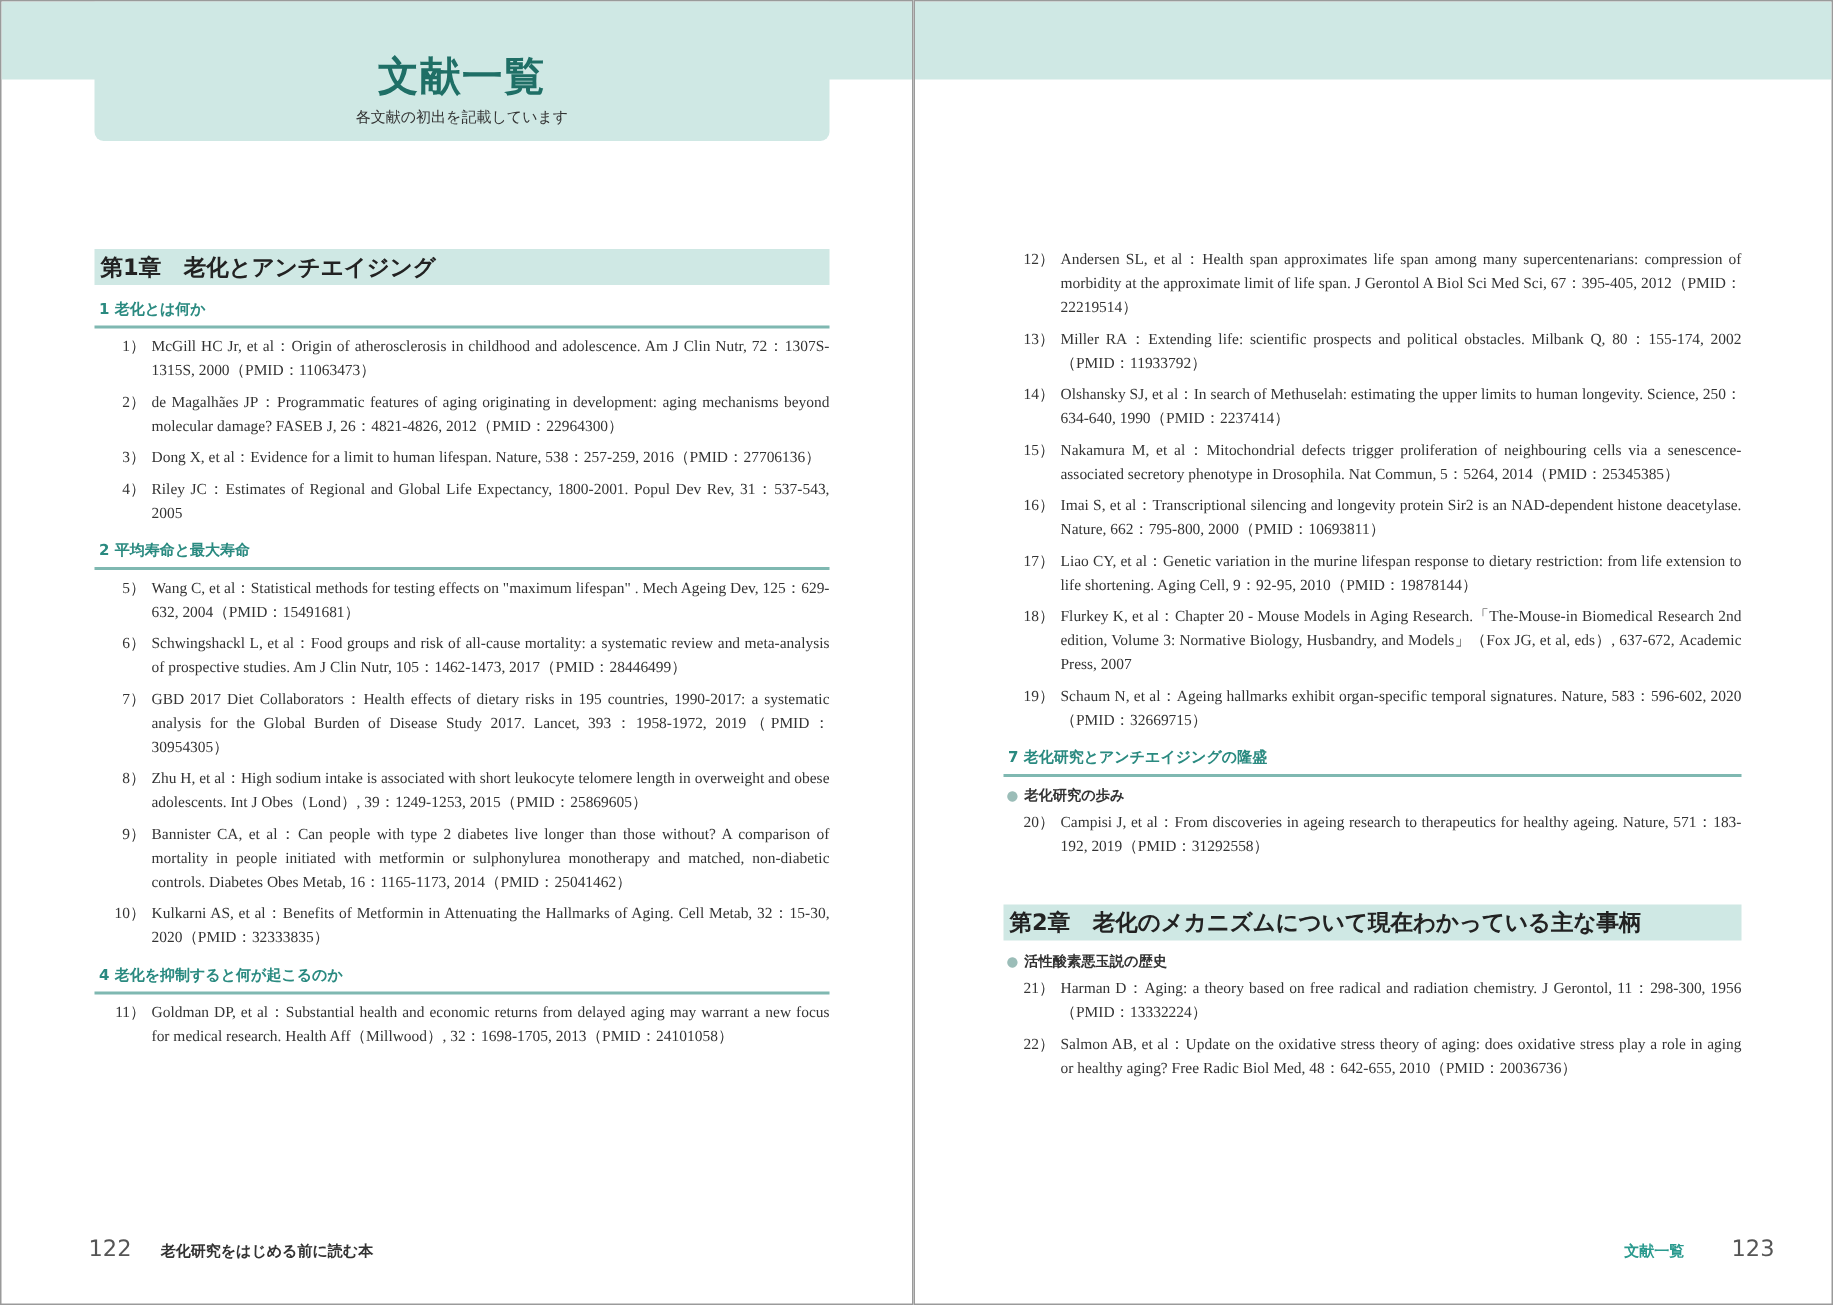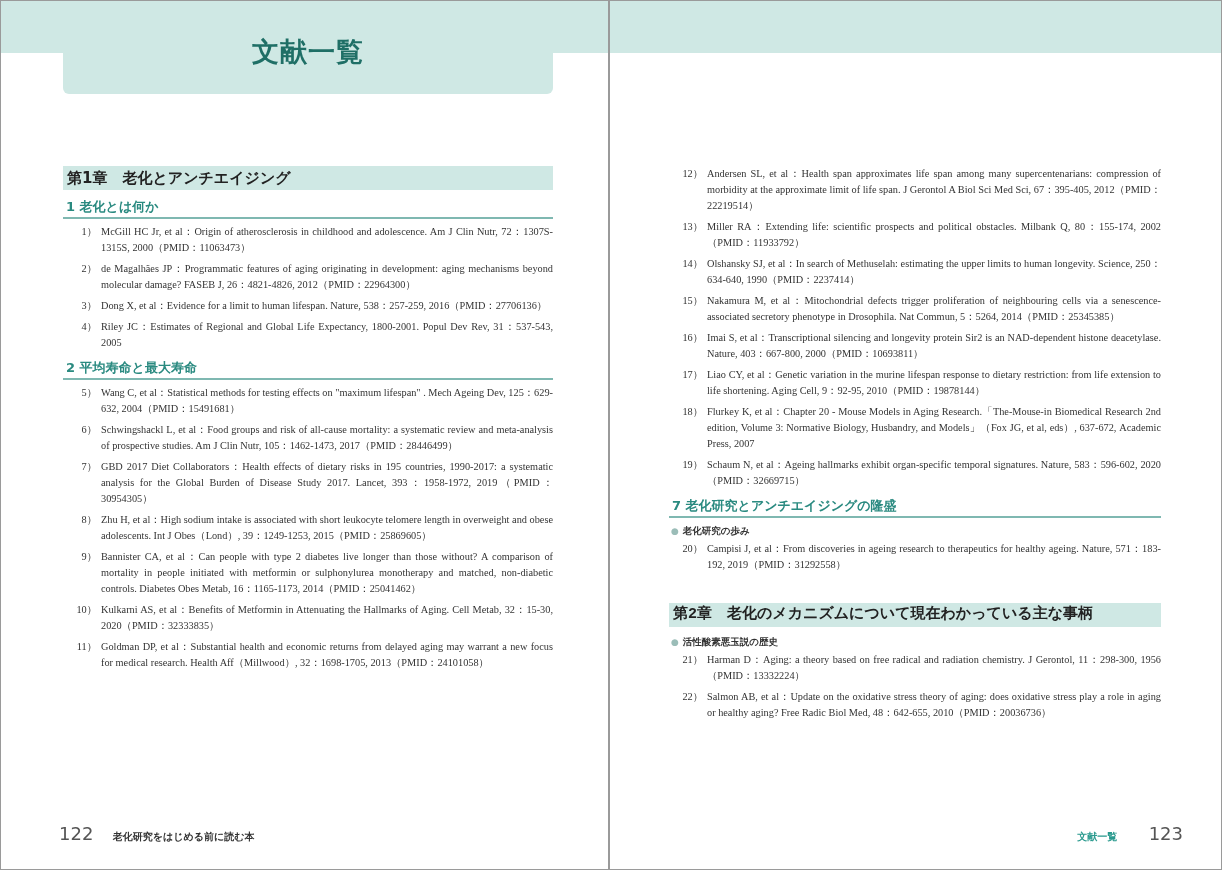--- a/index.html
+++ b/index.html
@@ -37,51 +37,52 @@
   .left .content { left:62px; top:119px; width:490px; }
   .right .content { left:59px; top:119px; width:492px; }
   .chapter {
     background:#cfe8e4; height:24px; line-height:24px;
     font-family:"DejaVu Sans","Liberation Sans",sans-serif;
     font-weight:bold; font-size:15px; color:#222;
     padding-left:4px; margin-bottom:8px;
   }
   .section {
     font-family:"DejaVu Sans","Liberation Sans",sans-serif;
-    font-weight:bold; font-size:13px; color:#2a8a80;
+    font-weight:bold; font-size:10px; color:#2a8a80;
     border-bottom:2px solid #7fb8b1; padding:0 0 1px 3px;
     margin:8px 0 5px 0; line-height:18px;
   }
   .subsection {
     font-family:"DejaVu Sans","Liberation Sans",sans-serif;
     font-weight:bold; font-size:9.5px; color:#333;
     margin:6px 0 3px 2px; line-height:14px;
   }
   .subsection .bullet { color:#9bbdb8; margin-right:4px; font-size:9px; }
   .ref {
     display:flex; font-size:10.3px; line-height:16px; margin-bottom:5px;
     color:#333;
   }
   .ref .num { width:34px; text-align:right; padding-right:4px; flex:none; }
   .ref .text { flex:1; text-align:justify; }
   .footer {
     position:absolute; top:822px; font-size:11px; color:#444;
     font-family:"DejaVu Sans","Liberation Sans",sans-serif;
   }
-  .footer .pnum { font-size:18px; color:#555; }
+  .footer .pnum { font-size:15px; color:#555; }
   .footer .book { font-weight:bold; font-size:10px; margin-left:16px; color:#333; }
   .footer .running { color:#2a9a8e; font-weight:bold; font-size:10px; margin-right:28px; }
 </style>
 </head>
 <body>
 
 <div class="page left">
   <div class="top-band"></div>
   <div class="title-box">
     <div class="title">文献一覧</div>
+    <div class="subtitle">各文献の初出を記載しています</div>
   </div>
 
   <div class="content">
     <div class="chapter">第1章　老化とアンチエイジング</div>
 
     <div class="section">1 老化とは何か</div>
     <div class="ref">
         <span class="num">1）</span>
         <span class="text">McGill HC Jr, et al：Origin of atherosclerosis in childhood and adolescence. Am J Clin Nutr, 72：1307S-1315S, 2000（PMID：11063473）</span>
       </div>
@@ -118,20 +119,21 @@
       </div>
     <div class="ref">
         <span class="num">9）</span>
         <span class="text">Bannister CA, et al：Can people with type 2 diabetes live longer than those without? A comparison of mortality in people initiated with metformin or sulphonylurea monotherapy and matched, non-diabetic controls. Diabetes Obes Metab, 16：1165-1173, 2014（PMID：25041462）</span>
       </div>
     <div class="ref">
         <span class="num">10）</span>
         <span class="text">Kulkarni AS, et al：Benefits of Metformin in Attenuating the Hallmarks of Aging. Cell Metab, 32：15-30, 2020（PMID：32333835）</span>
       </div>
 
+    <div class="section">4 老化を抑制すると何が起こるのか</div>
     <div class="ref">
         <span class="num">11）</span>
         <span class="text">Goldman DP, et al：Substantial health and economic returns from delayed aging may warrant a new focus for medical research. Health Aff（Millwood）, 32：1698-1705, 2013（PMID：24101058）</span>
       </div>
   </div>
 
   <div class="footer" style="left:58px;">
     <span class="pnum">122</span>
     <span class="book">老化研究をはじめる前に読む本</span>
   </div>
@@ -153,21 +155,21 @@
         <span class="num">14）</span>
         <span class="text">Olshansky SJ, et al：In search of Methuselah: estimating the upper limits to human longevity. Science, 250：634-640, 1990（PMID：2237414）</span>
       </div>
 
     <div class="ref">
         <span class="num">15）</span>
         <span class="text">Nakamura M, et al：Mitochondrial defects trigger proliferation of neighbouring cells via a senescence-associated secretory phenotype in Drosophila. Nat Commun, 5：5264, 2014（PMID：25345385）</span>
       </div>
     <div class="ref">
         <span class="num">16）</span>
-        <span class="text">Imai S, et al：Transcriptional silencing and longevity protein Sir2 is an NAD-dependent histone deacetylase. Nature, 403：667-800, 2000（PMID：10693811）</span>
+        <span class="text">Imai S, et al：Transcriptional silencing and longevity protein Sir2 is an NAD-dependent histone deacetylase. Nature, 662：795-800, 2000（PMID：10693811）</span>
       </div>
     <div class="ref">
         <span class="num">17）</span>
         <span class="text">Liao CY, et al：Genetic variation in the murine lifespan response to dietary restriction: from life extension to life shortening. Aging Cell, 9：92-95, 2010（PMID：19878144）</span>
       </div>
     <div class="ref">
         <span class="num">18）</span>
         <span class="text">Flurkey K, et al：Chapter 20 - Mouse Models in Aging Research.「The-Mouse-in Biomedical Research 2nd edition, Volume 3: Normative Biology, Husbandry, and Models」（Fox JG, et al, eds）, 637-672, Academic Press, 2007</span>
       </div>
     <div class="ref">
@@ -175,21 +177,21 @@
         <span class="text">Schaum N, et al：Ageing hallmarks exhibit organ-specific temporal signatures. Nature, 583：596-602, 2020（PMID：32669715）</span>
       </div>
 
     <div class="section">7 老化研究とアンチエイジングの隆盛</div>
     <div class="subsection"><span class="bullet">●</span><span>老化研究の歩み</span></div>
     <div class="ref">
         <span class="num">20）</span>
         <span class="text">Campisi J, et al：From discoveries in ageing research to therapeutics for healthy ageing. Nature, 571：183-192, 2019（PMID：31292558）</span>
       </div>
 
-    <div class="chapter" style="margin-top:30px;font-family:Liberation Mono, monospace;">第2章　老化のメカニズムについて現在わかっている主な事柄</div>
+    <div class="chapter" style="margin-top:30px;">第2章　老化のメカニズムについて現在わかっている主な事柄</div>
     <div class="subsection"><span class="bullet">●</span><span>活性酸素悪玉説の歴史</span></div>
     <div class="ref">
         <span class="num">21）</span>
         <span class="text">Harman D：Aging: a theory based on free radical and radiation chemistry. J Gerontol, 11：298-300, 1956（PMID：13332224）</span>
       </div>
     <div class="ref">
         <span class="num">22）</span>
         <span class="text">Salmon AB, et al：Update on the oxidative stress theory of aging: does oxidative stress play a role in aging or healthy aging? Free Radic Biol Med, 48：642-655, 2010（PMID：20036736）</span>
       </div>
   </div>

